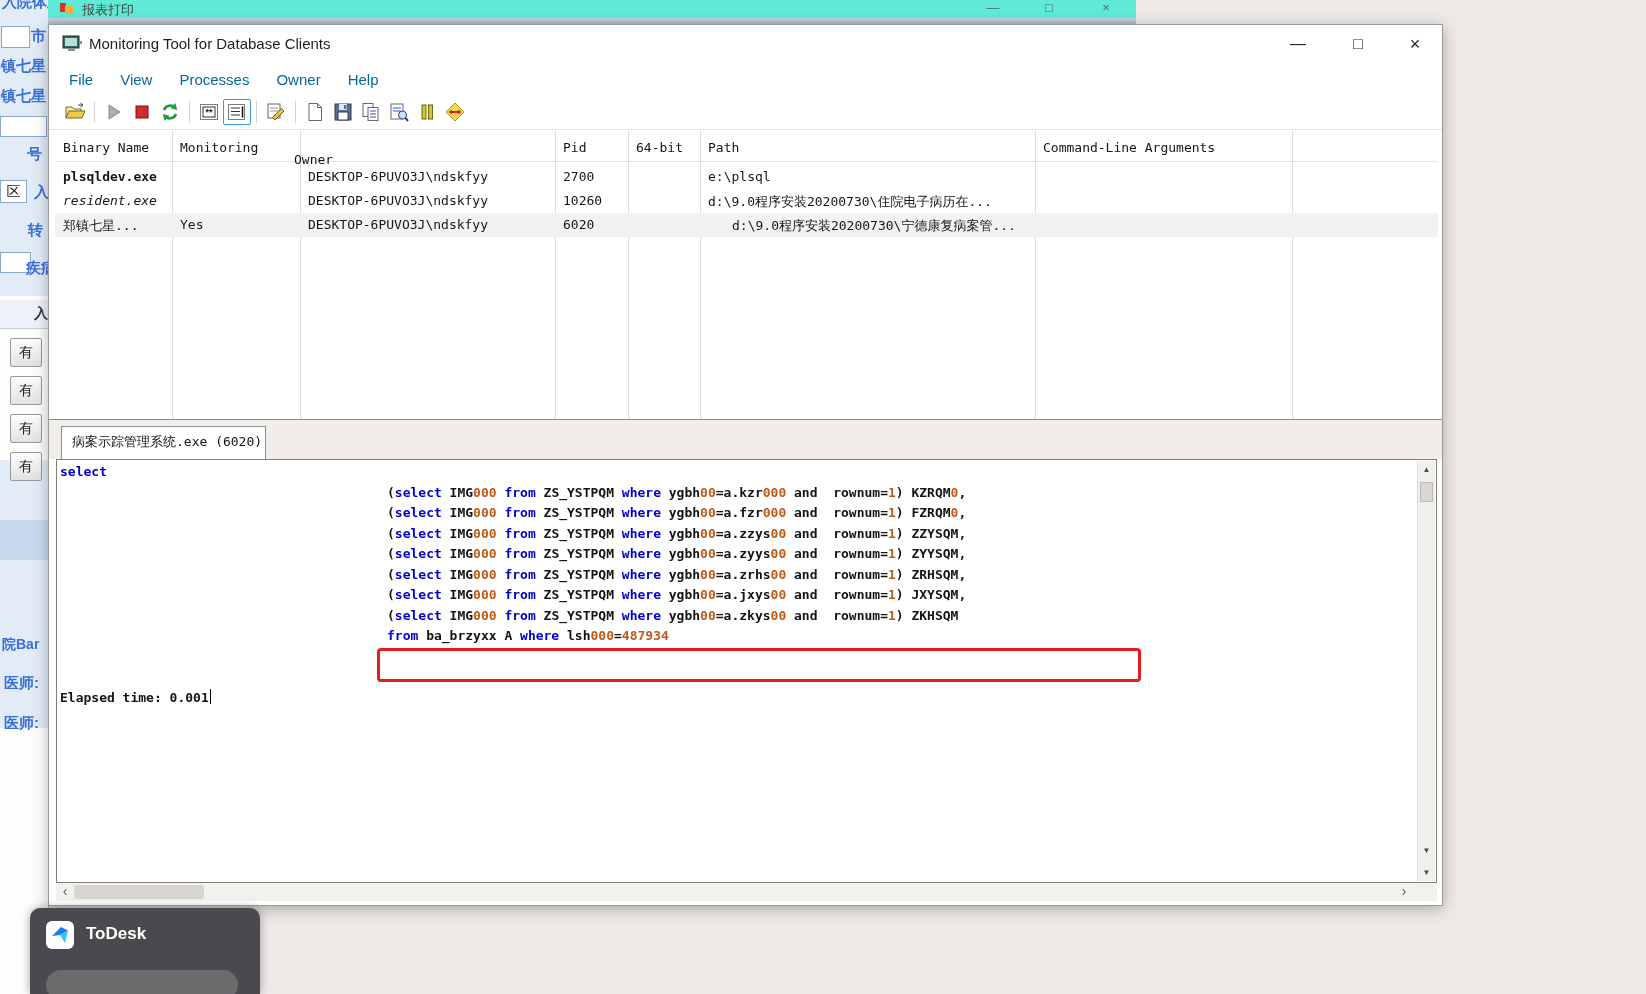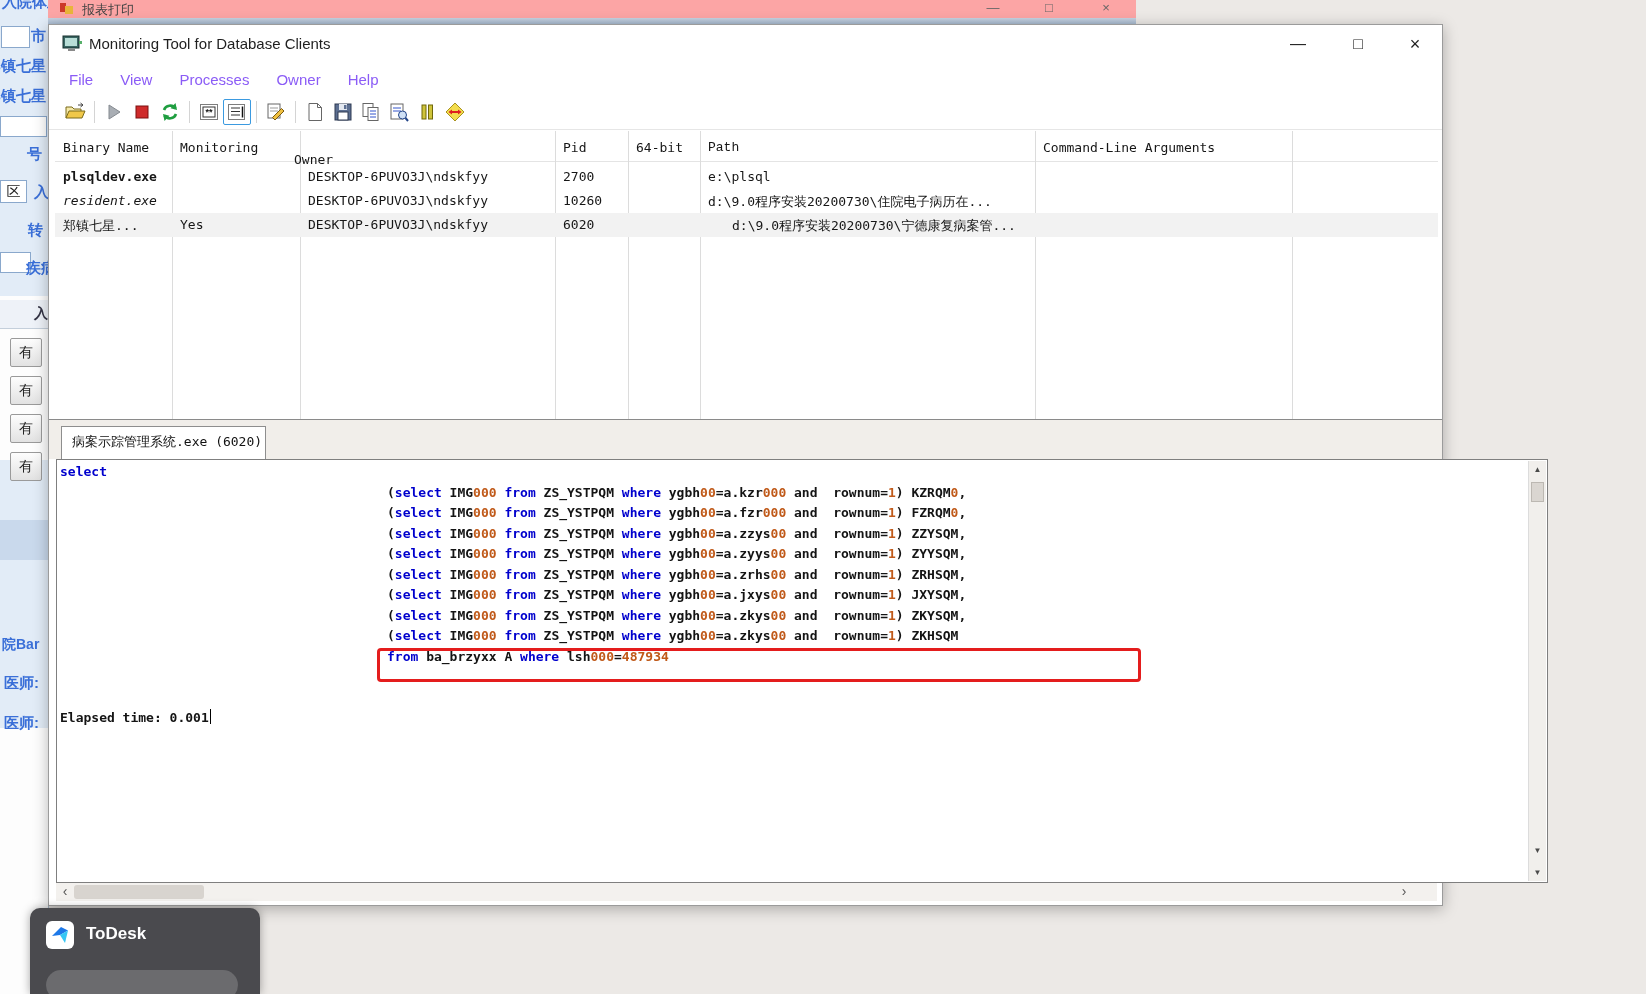--- a/index.html
+++ b/index.html
@@ -10,53 +10,53 @@
               border-right:1px solid #aebfd2;overflow:hidden;}
   .lp-white-a{position:absolute;left:0;top:296px;width:48px;height:164px;background:#fdfdfd;}
   .lp-white-b{position:absolute;left:0;top:728px;width:48px;height:266px;background:#fdfdfd;}
   .lp-band{position:absolute;left:0;top:520px;width:48px;height:40px;background:#c9d9ec;}
   .lp-blue{position:absolute;color:var(--link-blue);font-size:15px;font-weight:bold;white-space:nowrap;}
   .lp-input{position:absolute;background:#fff;border:1px solid #8aa8cc;}
   .lp-btn{position:absolute;left:10px;width:30px;height:27px;background:linear-gradient(#fdfdfd,#e2e2e2);
           border:1px solid #9a9a9a;border-radius:2px;font-size:14px;color:#222;text-align:center;line-height:26px;}
   .lp-head{position:absolute;left:0;top:300px;width:48px;height:28px;background:#eef2f8;border-bottom:1px solid #c4cfdb;}
   
-  .report-strip{position:absolute;left:48px;top:0;width:1088px;height:18px;background:#fca5a5;border-bottom:1px solid #8b5cf6;}
+  .report-strip{position:absolute;left:48px;top:0;width:1088px;height:18px;background:#5eead4;border-bottom:1px solid #8b5cf6;}
   .report-title{position:absolute;left:34px;top:1px;font-size:13px;color:#444;}
   .report-ctl{position:absolute;top:0;font-size:13px;color:#666;width:24px;text-align:center;}
   .report-band{position:absolute;left:48px;top:18px;width:1088px;height:6px;background:linear-gradient(#c7d3e2,#a9bbd0);}
   
   .mwin{position:absolute;left:48px;top:24px;width:1395px;height:882px;background:#fff;
         border:1px solid #9b9b9b;box-shadow:0 3px 14px rgba(0,0,0,.28);box-sizing:border-box;}
   .titlebar{position:absolute;left:0;top:0;right:0;height:38px;background:#fff;}
   .title-text{position:absolute;left:40px;top:10px;font-size:15px;color:#1f1f1f;}
   .win-ctl{position:absolute;top:6px;width:34px;height:26px;text-align:center;font-size:16px;color:#222;line-height:26px;}
   .menubar{position:absolute;left:0;top:38px;right:0;height:32px;display:flex;align-items:center;padding-left:20px;gap:27px;}
-  .menu-item{font-size:15px;color:#8b5cf6;}
+  .menu-item{font-size:15px;color:#0369a1;}
   .toolbar{position:absolute;left:0;top:70px;right:0;height:34px;display:flex;align-items:center;padding-left:12px;
            border-bottom:1px solid #e6e6e6;}
   .tbtn{width:28px;height:26px;display:flex;align-items:center;justify-content:center;}
   .tbtn.selected{border:1px solid #3b9ae0;border-radius:2px;box-sizing:border-box;}
   .tsep{width:1px;height:22px;background:#d4d4d4;margin:0 5px;}
   
   .table-area{position:absolute;left:6px;top:106px;width:1383px;height:288px;background:#fff;
               font-family:"DejaVu Sans Mono",monospace;font-size:13px;color:#161616;}
   .col-line{position:absolute;top:0;bottom:0;width:1px;background:#dcdcdc;}
   .th{position:absolute;top:9px;white-space:nowrap;}
   .td{position:absolute;white-space:nowrap;}
   .hdr-line{position:absolute;left:0;right:0;top:30px;height:1px;background:#e4e4e4;}
   .row-band{position:absolute;left:0;right:0;height:24px;background:#f2f2f2;}
   
   .splitter{position:absolute;left:0;top:394px;right:0;height:1px;background:#8a8a8a;}
   .tabzone{position:absolute;left:0;top:395px;right:0;height:39px;background:#f1eeea;}
   .tab{position:absolute;left:12px;top:6px;width:205px;height:33px;background:#fff;border:1px solid #8e8e8e;
        border-bottom:none;font-family:"DejaVu Sans Mono",monospace;font-size:13px;color:#111;
        padding:6px 0 0 10px;box-sizing:border-box;white-space:nowrap;overflow:hidden;}
   
-  .output{position:absolute;left:7px;top:434px;width:1492px;height:424px;background:#fff;
+  .output{position:absolute;left:7px;top:434px;width:1381px;height:424px;background:#fff;
           border:1px solid #7f7f7f;box-sizing:border-box;overflow:hidden;}
   .out-text{position:absolute;left:3px;top:2px;right:20px;font-family:"DejaVu Sans Mono",monospace;
             font-size:13px;font-weight:bold;color:#141414;}
   .out-line{height:20.5px;line-height:20.5px;white-space:pre;}
   .kw{color:var(--keyword);}
   .num{color:var(--number);}
   .caret{display:inline-block;width:1px;height:15px;background:#000;vertical-align:-2px;margin-left:1px;}
   .redbox{position:absolute;left:320px;top:188px;width:758px;height:28px;border:3px solid var(--highlight-border);
           border-radius:4px;z-index:5;}
   
@@ -247,21 +247,21 @@
     <div class="th" style="left: 8px;">Binary Name</div>
         <div class="col-line" style="left: 117px;"></div>
         <div class="th" style="left: 125px;">Monitoring</div>
         <div class="col-line" style="left: 245px;"></div>
         <div class="th" style="left: 239px; margin-top: 12px;">Owner</div>
         <div class="col-line" style="left: 500px;"></div>
         <div class="th" style="left: 508px;">Pid</div>
         <div class="col-line" style="left: 573px;"></div>
         <div class="th" style="left: 581px;">64-bit</div>
         <div class="col-line" style="left: 645px;"></div>
-        <div class="th" style="left: 653px; font-family: Liberation Mono, monospace;">Path</div>
+        <div class="th" style="left: 653px;">Path</div>
         <div class="col-line" style="left: 980px;"></div>
         <div class="th" style="left: 988px;">Command-Line Arguments</div>
         <div class="col-line" style="left: 1237px;"></div>
         <div class="td" style="left: 8px; top: 38px; font-weight: bold;">plsqldev.exe</div>
         <div class="td" style="left: 253px; top: 38px;">DESKTOP-6PUVO3J\ndskfyy</div>
         <div class="td" style="left: 508px; top: 38px;">2700</div>
         <div class="td" style="left: 653px; top: 38px;">e:\plsql</div>
         <div class="td" style="left: 8px; top: 62px; font-style: italic;">resident.exe</div>
         <div class="td" style="left: 253px; top: 62px;">DESKTOP-6PUVO3J\ndskfyy</div>
         <div class="td" style="left: 508px; top: 62px;">10260</div>
@@ -281,21 +281,20 @@
 
     <div class="output">
       <div class="out-text">
           <div class="out-line" style="padding-left: 0px;"><span class="kw">select</span></div>
           <div class="out-line" style="padding-left: 327px;">(<span class="kw">select</span> IMG<span class="num">000</span> <span class="kw">from</span> ZS_YSTPQM <span class="kw">where</span> ygbh<span class="num">00</span>=a.kzr<span class="num">000</span> and  rownum=<span class="num">1</span>) KZRQM<span class="num">0</span>,</div>
           <div class="out-line" style="padding-left: 327px;">(<span class="kw">select</span> IMG<span class="num">000</span> <span class="kw">from</span> ZS_YSTPQM <span class="kw">where</span> ygbh<span class="num">00</span>=a.fzr<span class="num">000</span> and  rownum=<span class="num">1</span>) FZRQM<span class="num">0</span>,</div>
           <div class="out-line" style="padding-left: 327px;">(<span class="kw">select</span> IMG<span class="num">000</span> <span class="kw">from</span> ZS_YSTPQM <span class="kw">where</span> ygbh<span class="num">00</span>=a.zzys<span class="num">00</span> and  rownum=<span class="num">1</span>) ZZYSQM,</div>
           <div class="out-line" style="padding-left: 327px;">(<span class="kw">select</span> IMG<span class="num">000</span> <span class="kw">from</span> ZS_YSTPQM <span class="kw">where</span> ygbh<span class="num">00</span>=a.zyys<span class="num">00</span> and  rownum=<span class="num">1</span>) ZYYSQM,</div>
           <div class="out-line" style="padding-left: 327px;">(<span class="kw">select</span> IMG<span class="num">000</span> <span class="kw">from</span> ZS_YSTPQM <span class="kw">where</span> ygbh<span class="num">00</span>=a.zrhs<span class="num">00</span> and  rownum=<span class="num">1</span>) ZRHSQM,</div>
           <div class="out-line" style="padding-left: 327px;">(<span class="kw">select</span> IMG<span class="num">000</span> <span class="kw">from</span> ZS_YSTPQM <span class="kw">where</span> ygbh<span class="num">00</span>=a.jxys<span class="num">00</span> and  rownum=<span class="num">1</span>) JXYSQM,</div>
-          <div class="out-line" style="padding-left: 327px;">(<span class="kw">select</span> IMG<span class="num">000</span> <span class="kw">from</span> ZS_YSTPQM <span class="kw">where</span> ygbh<span class="num">00</span>=a.zkys<span class="num">00</span> and  rownum=<span class="num">1</span>) ZKYSQM,</div>
           <div class="out-line" style="padding-left: 327px;">(<span class="kw">select</span> IMG<span class="num">000</span> <span class="kw">from</span> ZS_YSTPQM <span class="kw">where</span> ygbh<span class="num">00</span>=a.zkys<span class="num">00</span> and  rownum=<span class="num">1</span>) ZKHSQM</div>
           <div class="out-line" style="padding-left: 327px;"><span class="kw">from</span> ba_brzyxx A <span class="kw">where</span> lsh<span class="num">000</span>=<span class="num">487934</span></div>
           <div class="out-line" style="padding-left: 0px;"></div>
           <div class="out-line" style="padding-left: 0px;"></div>
           <div class="out-line" style="padding-left: 0px;">Elapsed time: 0.001<span class="caret"></span></div>
         </div>
       <div class="redbox"></div>
       <div class="vscroll">
         <span class="varrow" style="top:0;">▲</span>
         <span class="vthumb"></span>

